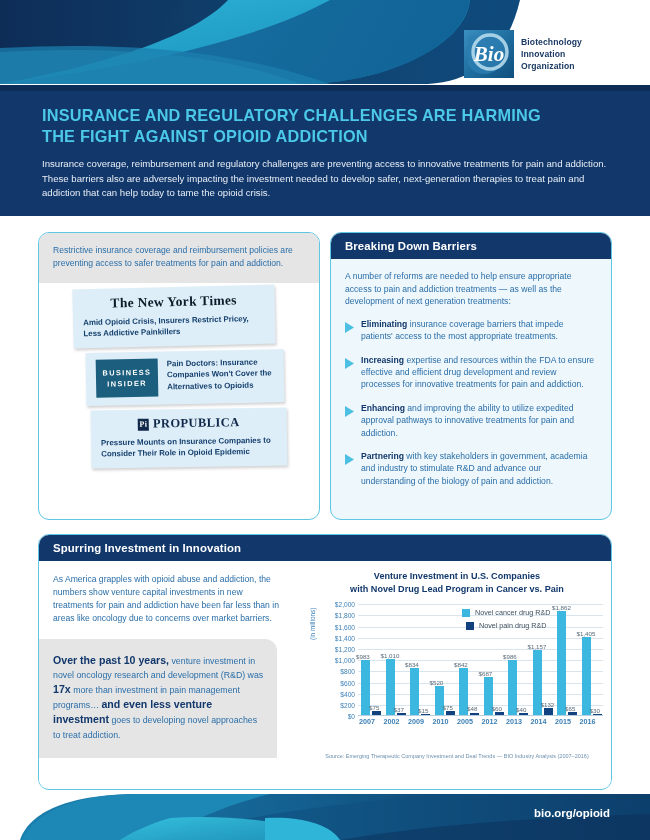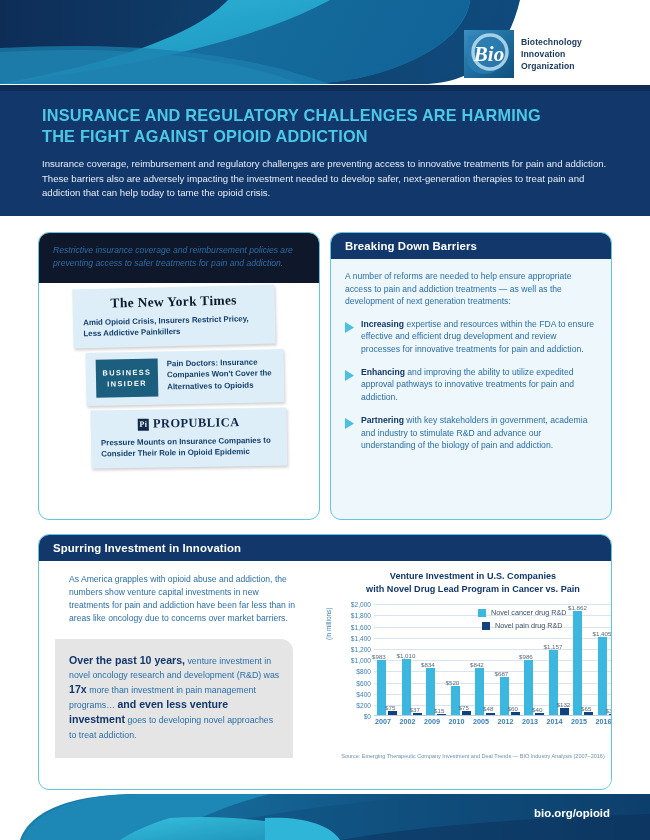--- a/index.html
+++ b/index.html
@@ -61,21 +61,21 @@
     padding: 7px 0 7px 14px;
     letter-spacing: .1px;
   }
   .panel-body { padding: 11px 14px 12px 14px; }
   .panel-intro {
     color: #2a6ea8; font-size: 8.6px; line-height: 12.6px;
   }
 
   
   #panel-insurance { left: 38px; top: 232px; width: 282px; height: 288px; background:#ffffff; }
-  #panel-insurance .panel-body { background:#0f172a; padding-bottom: 14px; font-style: italic; }
+  #panel-insurance .panel-body { background:#e5e5e5; padding-bottom: 14px; }
   .clips { position: relative; height: 200px; background:#fff; }
 
   .clip {
     position: absolute;
     background: #ddeef8;
     box-shadow: 1px 2px 3px rgba(0,0,0,.18);
   }
   .clip-inner { padding: 7px 10px 8px 10px; }
   .clip-brand-nyt {
     text-align: center; color: #0d1b2a;
@@ -111,21 +111,21 @@
   .bullet { display: flex; gap: 7px; margin-bottom: 11px; }
   .bullet:last-child { margin-bottom: 0; }
   .arrow {
     flex: 0 0 auto; width: 9px; height: 11px; margin-top: 1px;
   }
   .bullet-text { color: #2a6ea8; font-size: 8.6px; line-height: 12.4px; }
   .bullet-text b { color: #11376b; font-weight: bold; }
 
   
   #panel-invest { left: 38px; top: 534px; width: 574px; height: 256px; background:#ffffff; }
-  #panel-invest .panel-body { padding: 0; background:#ffffff; height: 227px; position: relative; margin-left: 16px; }
+  #panel-invest .panel-body { padding: 0; background:#ffffff; height: 227px; position: relative; }
 
   .invest-left { position: absolute; left: 14px; top: 12px; width: 226px; }
   .invest-para { color: #2a6ea8; font-size: 8.6px; line-height: 12.9px; }
   .invest-call {
     margin-top: 14px; background: #e5e5e5; border-radius: 0 12px 0 0;
     padding: 14px 12px 16px 8px; color: #2a6ea8; font-size: 8.8px; line-height: 14.2px;
     width: 238px; margin-left: -14px; padding-left: 14px;
   }
   .invest-call b { color: #11376b; font-weight: bold; font-size: 10.6px; }
   .invest-call .x17 { color: #11376b; font-weight: bold; font-size: 10.6px; }
@@ -293,20 +293,28 @@
 
     </div>
   </div>
 
   <div class="panel" id="panel-barriers">
     <div class="panel-head">Breaking Down Barriers</div>
     <div class="panel-body">
       <div class="panel-intro">A number of reforms are needed to help ensure appropriate access to pain and addiction treatments — as well as the development of next generation treatments:</div>
       <div class="bullets">
 
+        <div class="bullet">
+          <span class="arrow">
+            <svg width="9" height="11" viewBox="0 0 9 11">
+                <path d="M0,0 L9,5.5 L0,11 Z" fill="#4cbfe2"></path>
+              </svg>
+          </span>
+          <span class="bullet-text"><b>Eliminating</b><span> insurance coverage barriers that impede patients' access to the most appropriate treatments.</span></span>
+        </div>
 
         <div class="bullet">
           <span class="arrow">
             <svg width="9" height="11" viewBox="0 0 9 11">
                 <path d="M0,0 L9,5.5 L0,11 Z" fill="#4cbfe2"></path>
               </svg>
           </span>
           <span class="bullet-text"><b>Increasing</b><span> expertise and resources within the FDA to ensure effective and efficient drug development and review processes for innovative treatments for pain and addiction.</span></span>
         </div>
 

